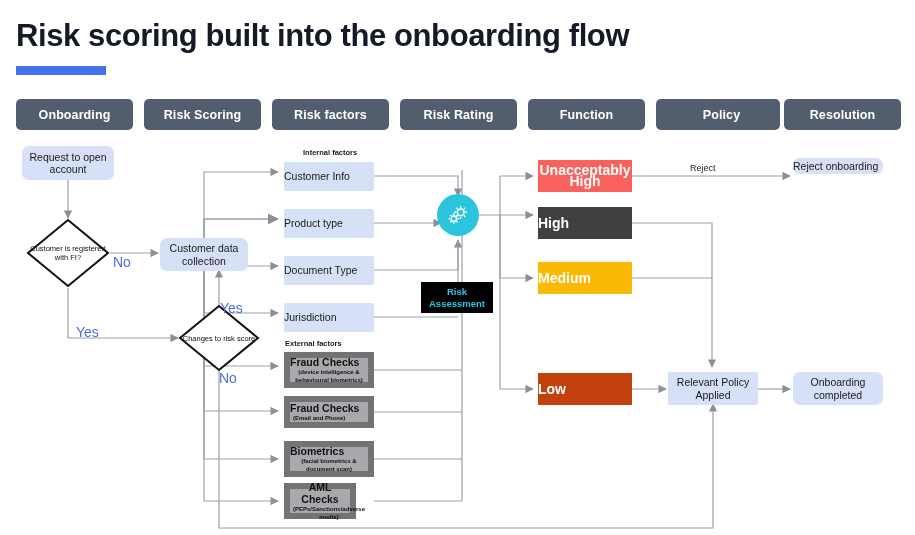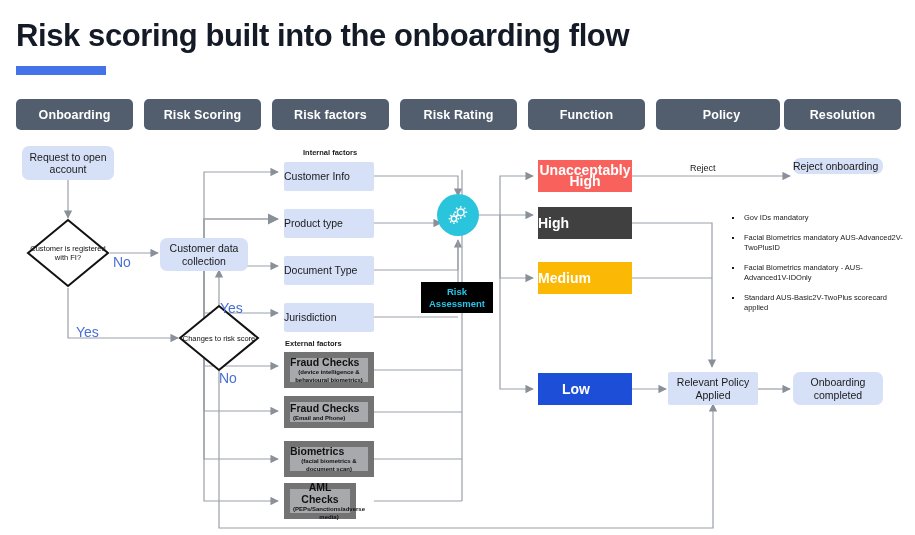--- a/index.html
+++ b/index.html
@@ -223,38 +223,30 @@
 
   <div class="node rating" style="left:538px;top:160px;width:94px;height:32px;background:#f9615c;">
     <span>Unacceptably High</span>
   </div>
   <div class="node rating" style="left:538px;top:207px;width:94px;height:32px;background:#404040;">
     <span>High</span>
   </div>
   <div class="node rating" style="left:538px;top:262px;width:94px;height:32px;background:#fbb804;">
     <span>Medium</span>
   </div>
-  <div class="node rating" style="left:538px;top:373px;width:94px;height:32px;background:#1d4ed8;padding-left:24px;">
+  <div class="node rating" style="left:538px;top:373px;width:94px;height:32px;background:#c2410c;">
     <span>Low</span>
   </div>
 
   <div class="edgelabel dark" style="left:690px;top:163px;">Reject</div>
 
   <div class="node blue" style="left:793px;top:158px;width:90px;height:16px;">
     <span>Reject onboarding</span>
   </div>
   <div class="node blue sharp" style="left:668px;top:372px;width:90px;height:33px;">
     <span>Relevant Policy Applied</span>
   </div>
   <div class="node blue" style="left:793px;top:372px;width:90px;height:33px;">
     <span>Onboarding completed</span>
   </div>
 
-  <div class="bullets">
-    <ul>
-      <li>Gov IDs mandatory</li>
-      <li>Facial Biometrics mandatory AUS-Advanced2V-TwoPlusID</li>
-      <li>Facial Biometrics mandatory - AUS-Advanced1V-IDOnly</li>
-      <li>Standard AUS-Basic2V-TwoPlus scorecard applied</li>
-    </ul>
-  </div>
 
 </div>
 
 </body></html>

